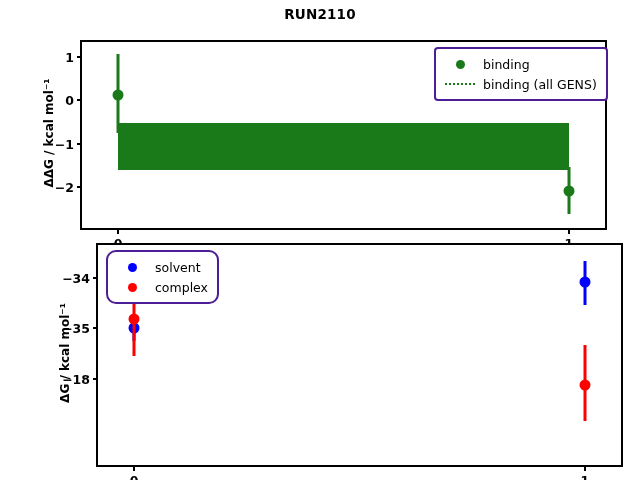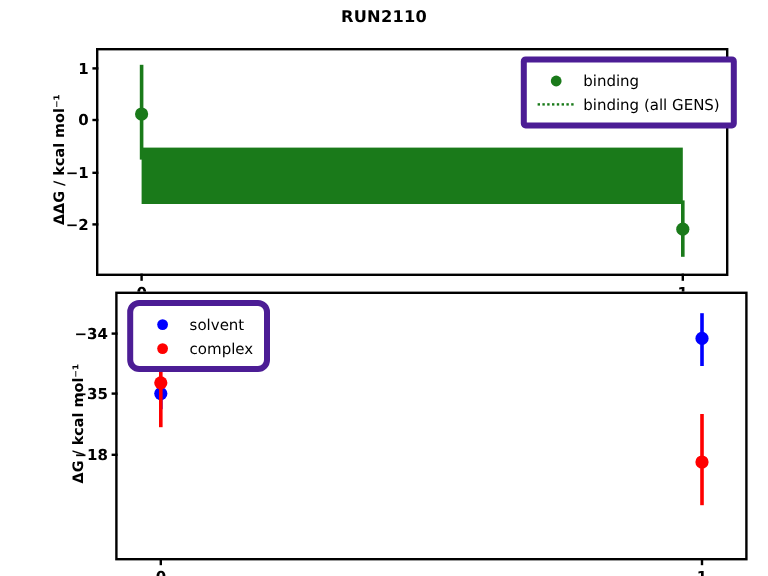--- a/index.html
+++ b/index.html
@@ -145,21 +145,21 @@
     transform: translate(-50%, -50%);
   }
   .band {
     position: absolute;
   }
   
   .legend {
     position: absolute;
     box-sizing: border-box;
     background: #ffffff;
-    border: 5px solid #4c1d95;
+    border: 2px solid #4c1d95;
     border-radius: 4px;
     padding: 5px 9px 5px 7px;
   }
   .legend-row {
     display: flex;
     align-items: center;
     height: 20px;
   }
   .legend-key {
     width: 34px;

